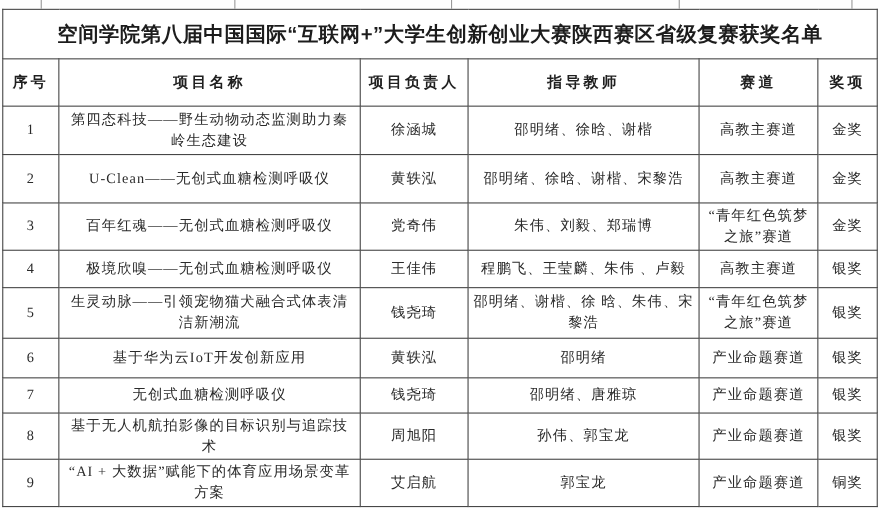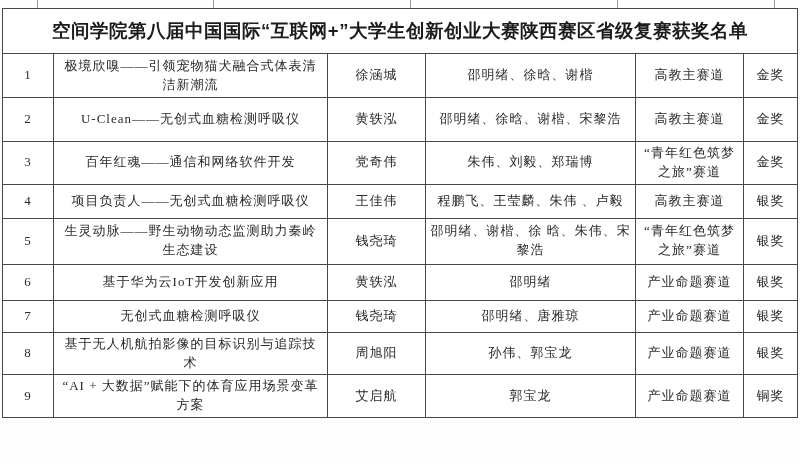--- a/index.html
+++ b/index.html
@@ -96,57 +96,65 @@
       <col class="col-project">
       <col class="col-leader">
       <col class="col-teachers">
       <col class="col-track">
       <col class="col-award">
     </colgroup>
     <thead>
       <tr>
         <td class="title-cell" colspan="6">空间学院第八届中国国际“互联网+”大学生创新创业大赛陕西赛区省级复赛获奖名单</td>
       </tr>
+      <tr>
+        <th>序号</th>
+        <th>项目名称</th>
+        <th>项目负责人</th>
+        <th>指导教师</th>
+        <th>赛道</th>
+        <th>奖项</th>
+      </tr>
     </thead>
     <tbody>
         <tr>
           <td>1</td>
-          <td>极境欣嗅——引领宠物猫犬融合式体表清洁新潮流</td>
+          <td>第四态科技——野生动物动态监测助力秦岭生态建设</td>
           <td>徐涵城</td>
           <td>邵明绪、徐晗、谢楷</td>
           <td>高教主赛道</td>
           <td>金奖</td>
         </tr>
         <tr>
           <td>2</td>
           <td>U-Clean——无创式血糖检测呼吸仪</td>
           <td>黄轶泓</td>
           <td>邵明绪、徐晗、谢楷、宋黎浩</td>
           <td>高教主赛道</td>
           <td>金奖</td>
         </tr>
         <tr>
           <td>3</td>
-          <td>百年红魂——通信和网络软件开发</td>
+          <td>百年红魂——无创式血糖检测呼吸仪</td>
           <td>党奇伟</td>
           <td>朱伟、刘毅、郑瑞博</td>
           <td>“青年红色筑梦之旅”赛道</td>
           <td>金奖</td>
         </tr>
         <tr>
           <td>4</td>
-          <td>项目负责人——无创式血糖检测呼吸仪</td>
+          <td>极境欣嗅——无创式血糖检测呼吸仪</td>
           <td>王佳伟</td>
           <td>程鹏飞、王莹麟、朱伟 、卢毅</td>
           <td>高教主赛道</td>
           <td>银奖</td>
         </tr>
         <tr>
           <td>5</td>
-          <td>生灵动脉——野生动物动态监测助力秦岭生态建设</td>
+          <td>生灵动脉——引领宠物猫犬融合式体表清洁新潮流</td>
           <td>钱尧琦</td>
           <td>邵明绪、谢楷、徐 晗、朱伟、宋黎浩</td>
           <td>“青年红色筑梦之旅”赛道</td>
           <td>银奖</td>
         </tr>
         <tr>
           <td>6</td>
           <td>基于华为云IoT开发创新应用</td>
           <td>黄轶泓</td>
           <td>邵明绪</td>

